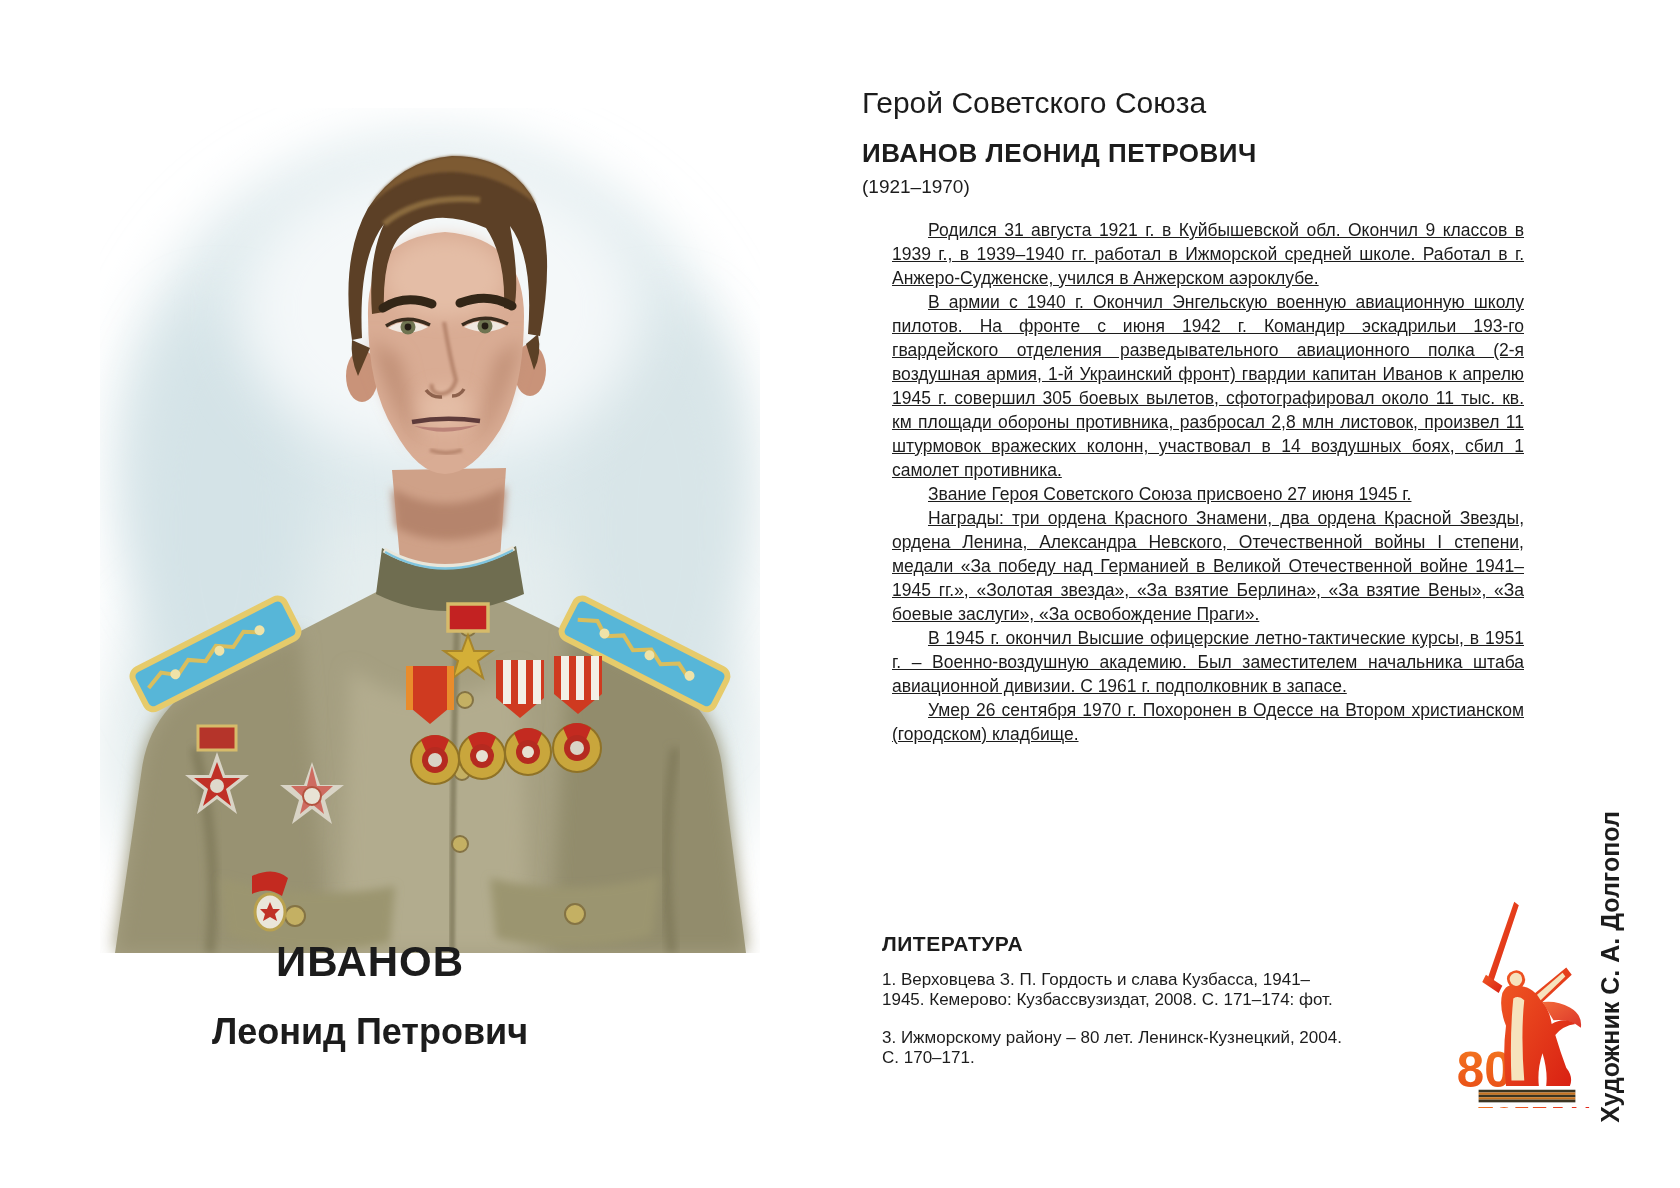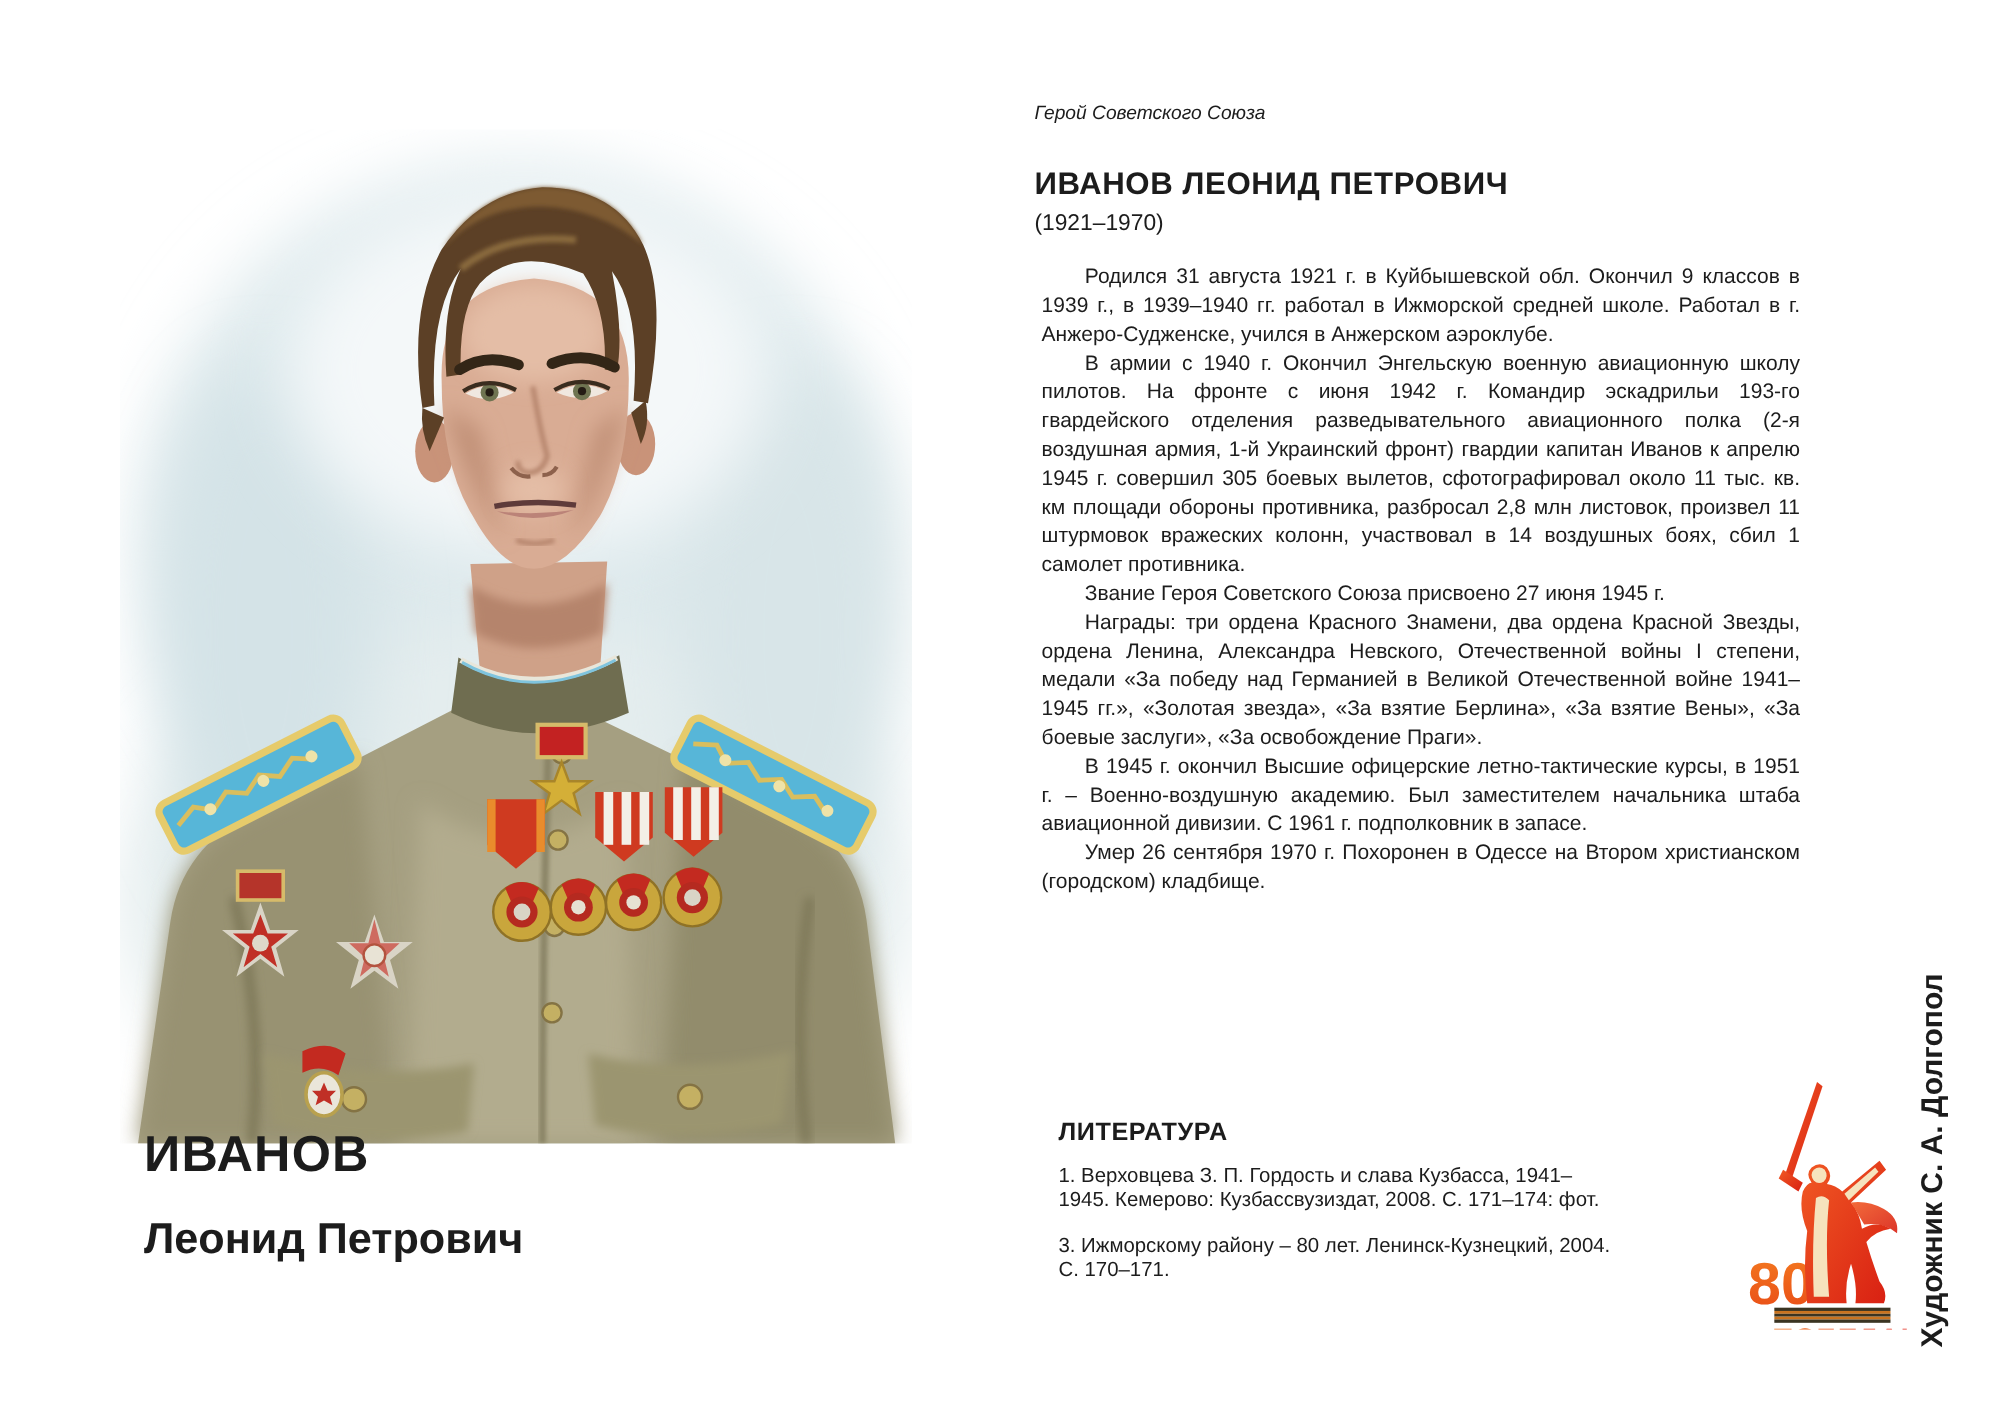--- a/index.html
+++ b/index.html
@@ -2,27 +2,27 @@
 <html><head>
 <meta charset="utf-8">
 <style>
   html,body{margin:0;padding:0;background:#ffffff;}
   body{width:1680px;height:1188px;position:relative;overflow:hidden;
        font-family:"Liberation Sans", sans-serif;color:#1c1c1c;}
   .abs{position:absolute;}
 
   
   #portrait-wrap{left:100px;top:108px;width:660px;height:845px;}
-  #caption{left:120px;top:938px;width:500px;}
+  #caption{left:120px;top:938px;width:500px;text-align:center;}
   #caption .cap1{font-size:42px;font-weight:bold;letter-spacing:1px;line-height:1.15;}
   #caption .cap2{font-size:36px;font-weight:bold;line-height:1.2;margin-top:24px;}
-  .super-title{position:absolute;left:862px;top:86px;font-size:16px;font-style:italic;}
+  .super-title{position:absolute;left:862px;top:86px;font-size:30px;}
   .main-title{position:absolute;left:862px;top:138px;font-size:26px;font-weight:bold;letter-spacing:.5px;}
   .years{position:absolute;left:862px;top:176px;font-size:19px;}
-  #bio{position:absolute;left:868px;top:218px;width:632px;}
+  #bio{position:absolute;left:892px;top:218px;width:632px;text-decoration:underline;}
   #bio p{margin:0;font-size:17.5px;line-height:24px;text-align:justify;text-indent:36px;}
   #lit{position:absolute;left:862px;top:932px;width:470px;margin-left:20px;}
   #lit h3{margin:0 0 14px 0;font-size:21px;font-weight:bold;letter-spacing:.5px;}
   #lit p{margin:0 0 19px 0;font-size:17px;line-height:19.5px;}
 
   #victory-logo{left:1452px;top:898px;width:150px;height:210px;text-align:center;}
 
   #artist-credit{left:1448px;top:950px;width:330px;height:34px;
       transform:rotate(-90deg);transform-origin:165px 17px;
       font-size:25px;font-weight:bold;white-space:nowrap;text-align:center;}

